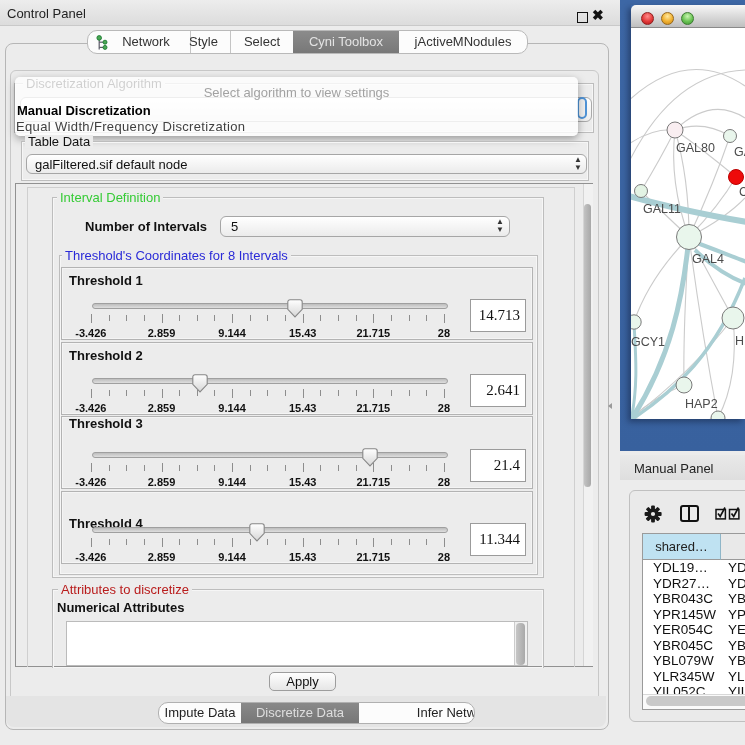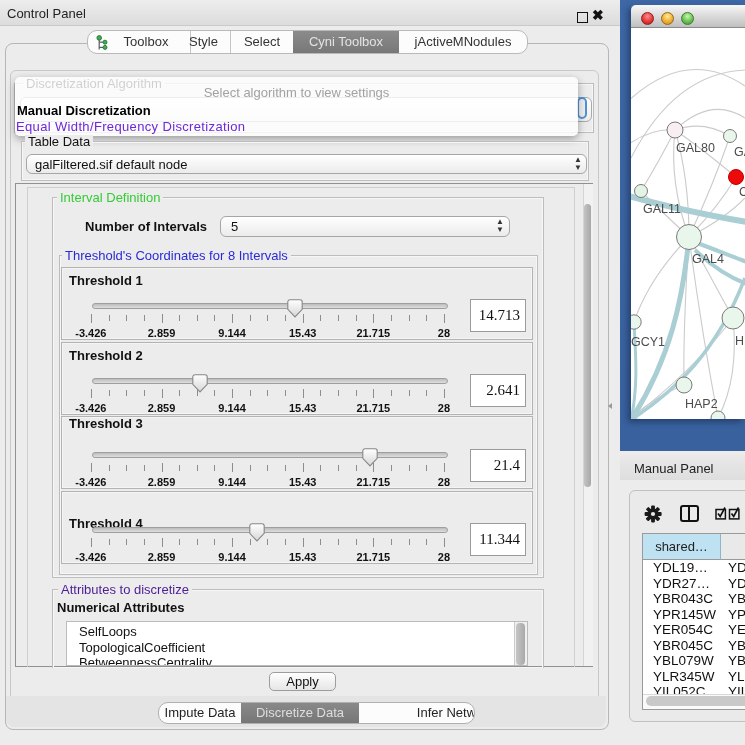--- a/index.html
+++ b/index.html
@@ -152,21 +152,21 @@
 </div>
 
 <div class="abs" style="left:5px;top:43px;width:602px;height:685px;background:#ececec;
   border:1px solid #b6b6b6;border-radius:8px;"></div>
 
 <div class="abs" style="left:10px;top:70px;width:587px;height:630px;background:#ececec;
   border:1px solid #c8c8c8;border-radius:6px;"></div>
 
 <div class="abs" style="left:87px;top:30px;width:439px;height:22px;background:#fcfcfc;
   border:1px solid #b9b9b9;border-radius:10px;overflow:hidden;font-size:13px;color:#333;">
-  <div class="abs" style="left:0;top:0;width:88px;height:22px;line-height:22px;text-align:center;padding-left:14px;border-right:1px solid #c4c4c4;">Toolbox</div>
+  <div class="abs" style="left:0;top:0;width:88px;height:22px;line-height:22px;text-align:center;padding-left:14px;border-right:1px solid #c4c4c4;">Network</div>
   <div class="abs" style="left:89px;top:0;width:53px;height:22px;line-height:22px;text-align:center;border-right:1px solid #c4c4c4;">Style</div>
   <div class="abs" style="left:143px;top:0;width:62px;height:22px;line-height:22px;text-align:center;">Select</div>
   <div class="abs" style="left:205px;top:0;width:106px;height:22px;line-height:22px;text-align:center;
     background:linear-gradient(#8b8b8b,#787878);color:#e3e3e3;">Cyni Toolbox</div>
   <div class="abs" style="left:311px;top:0;width:128px;height:22px;line-height:22px;text-align:center;">jActiveMNodules</div>
 </div>
 
 <svg class="abs" style="left:96px;top:35px;" width="14" height="15" viewBox="0 0 14 15">
   <g stroke="#5a5a66" stroke-width="1.2" fill="none">
     <path d="M3.2,3.5 V14.5"></path>
@@ -183,21 +183,21 @@
 
 <div class="abs" style="left:20px;top:97px;width:570px;height:23px;border-radius:6px;
   background:linear-gradient(#ffffff,#ededed);border:1px solid #a9a9a9;"></div>
 <div class="abs" style="left:577px;top:97px;width:6px;height:18px;border-radius:5px;
   border:2.5px solid #4f93d6;background:#f0f0f0;"></div>
 
 <div class="abs" style="left:15px;top:77px;width:563px;height:59px;border-radius:5px;
   background:rgba(255,255,255,0.8);box-shadow:0 3px 9px rgba(0,0,0,0.35);"></div>
 <div class="abs" style="left:15px;top:85px;width:563px;text-align:center;font-size:13px;color:#a2a2a2;">Select algorithm to view settings</div>
 <div class="abs" style="left:17px;top:103px;font-size:13px;font-weight:bold;color:#000;">Manual Discretization</div>
-<div class="abs" style="left:16px;top:119px;font-size:13px;letter-spacing:0.35px;color:#6d28d9;">Equal Width/Frequency Discretization</div>
+<div class="abs" style="left:16px;top:119px;font-size:13px;letter-spacing:0.35px;color:#404040;">Equal Width/Frequency Discretization</div>
 
 <div class="abs etched" style="left:21px;top:141px;width:566px;height:38px;"></div>
 <div class="glabel" style="left:25px;top:135px;color:#111;">Table Data</div>
 <div class="abs" style="left:26px;top:154px;width:561px;height:20px;border-radius:6px;
   background:linear-gradient(#ffffff,#ebebeb);border:1px solid #a6a6a6;
   font-size:13px;color:#111;line-height:20px;padding-left:8px;box-sizing:border-box;">galFiltered.sif default node</div>
 <div class="abs" style="left:574px;top:156px;font-size:8px;color:#333;line-height:8px;">▲<br>▼</div>
 
 <div class="abs" style="left:15px;top:183px;width:578px;height:484px;background:#ececec;
   border:1px solid #919191;box-sizing:border-box;"></div>
@@ -374,26 +374,23 @@
 <defs>
       <linearGradient id="g3" x1="0" y1="0" x2="0" y2="1">
 <stop offset="0" stop-color="#ffffff"></stop>
         <stop offset="1" stop-color="#d6d6d6"></stop>
       </linearGradient>
     </defs>
   </svg>
 <div class="abs" style="left:470px;top:523.4px;width:56px;height:33px;background:#fff;border:1px solid #9b9b9b;box-sizing:border-box;font-family:'Liberation Serif',serif;font-size:15px;color:#111;text-align:right;line-height:31px;padding-right:5px;">11.344</div>
 
 <div class="abs etched" style="left:52px;top:589px;width:490px;height:78px;border-bottom:none;"></div>
-<div class="glabel" style="left:58px;top:583px;color:#4c1d95;">Attributes to discretize</div>
+<div class="glabel" style="left:58px;top:583px;color:#b91c1c;">Attributes to discretize</div>
 <div class="abs" style="left:57px;top:600px;font-size:13px;font-weight:bold;color:#111;">Numerical Attributes</div>
 <div class="abs" style="left:66px;top:621px;width:462px;height:45px;background:#fff;border:1px solid #bbb;overflow:hidden;box-sizing:border-box;">
-  <div class="abs" style="left:12px;top:2px;font-size:13px;color:#111;line-height:15.5px;white-space:pre;">SelfLoops
-TopologicalCoefficient
-BetweennessCentrality</div>
   <div class="abs" style="left:447px;top:0;width:13px;height:45px;background:#f0f0f0;border-left:1px solid #ccc;"></div>
   <div class="abs" style="left:449px;top:1px;width:9px;height:42px;background:linear-gradient(90deg,#c6c6c6,#a9a9a9);border-radius:4px;"></div>
 </div>
 
 <div class="abs" style="left:269px;top:672px;width:67px;height:19px;border-radius:5px;
   background:linear-gradient(#fefefe,#e6e6e6);border:1px solid #9d9d9d;box-sizing:border-box;
   text-align:center;font-size:13px;color:#111;line-height:17px;">Apply</div>
 
 <div class="abs" style="left:6px;top:696px;width:600px;height:31px;background:#e4e4e4;border-radius:0 0 8px 8px;"></div>
 <div class="abs" style="left:158px;top:702px;width:317px;height:22px;background:#fcfcfc;

